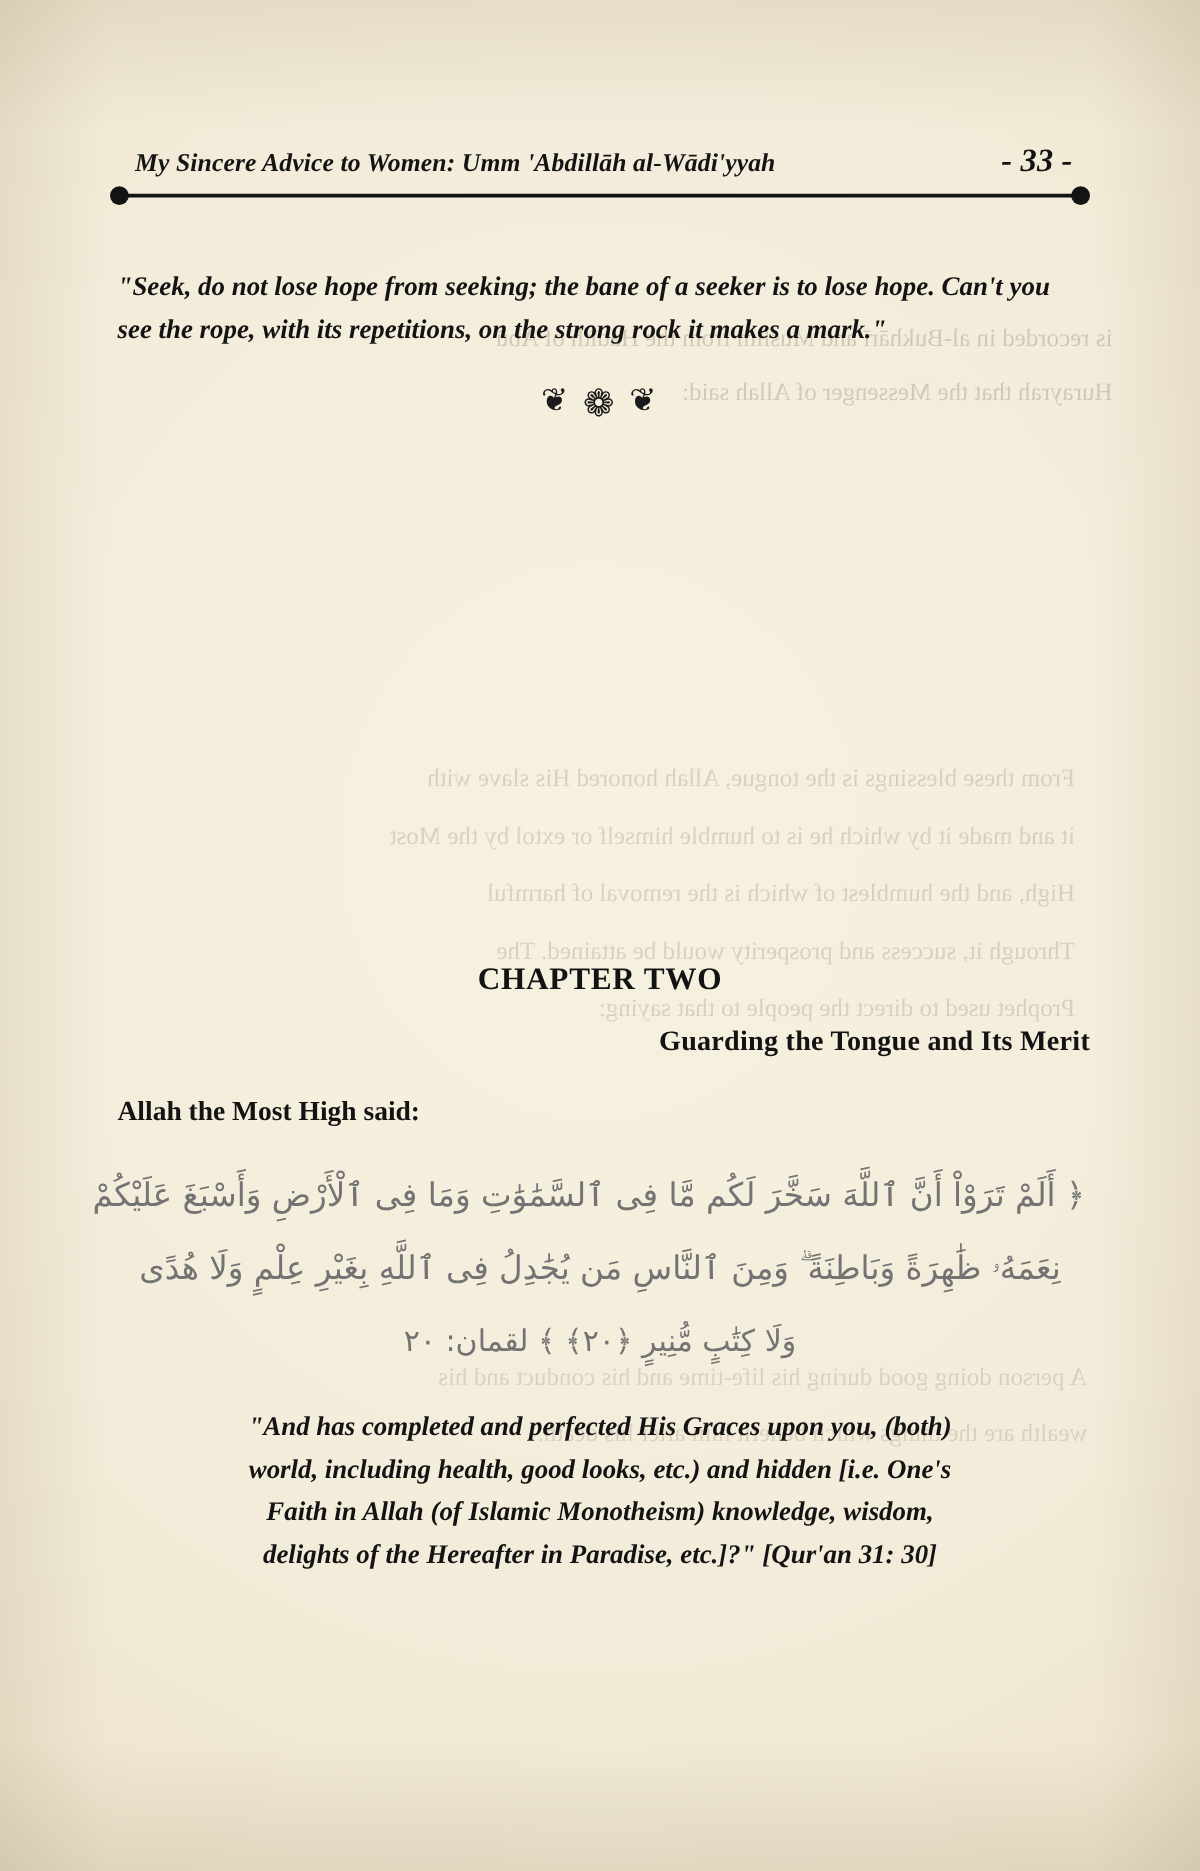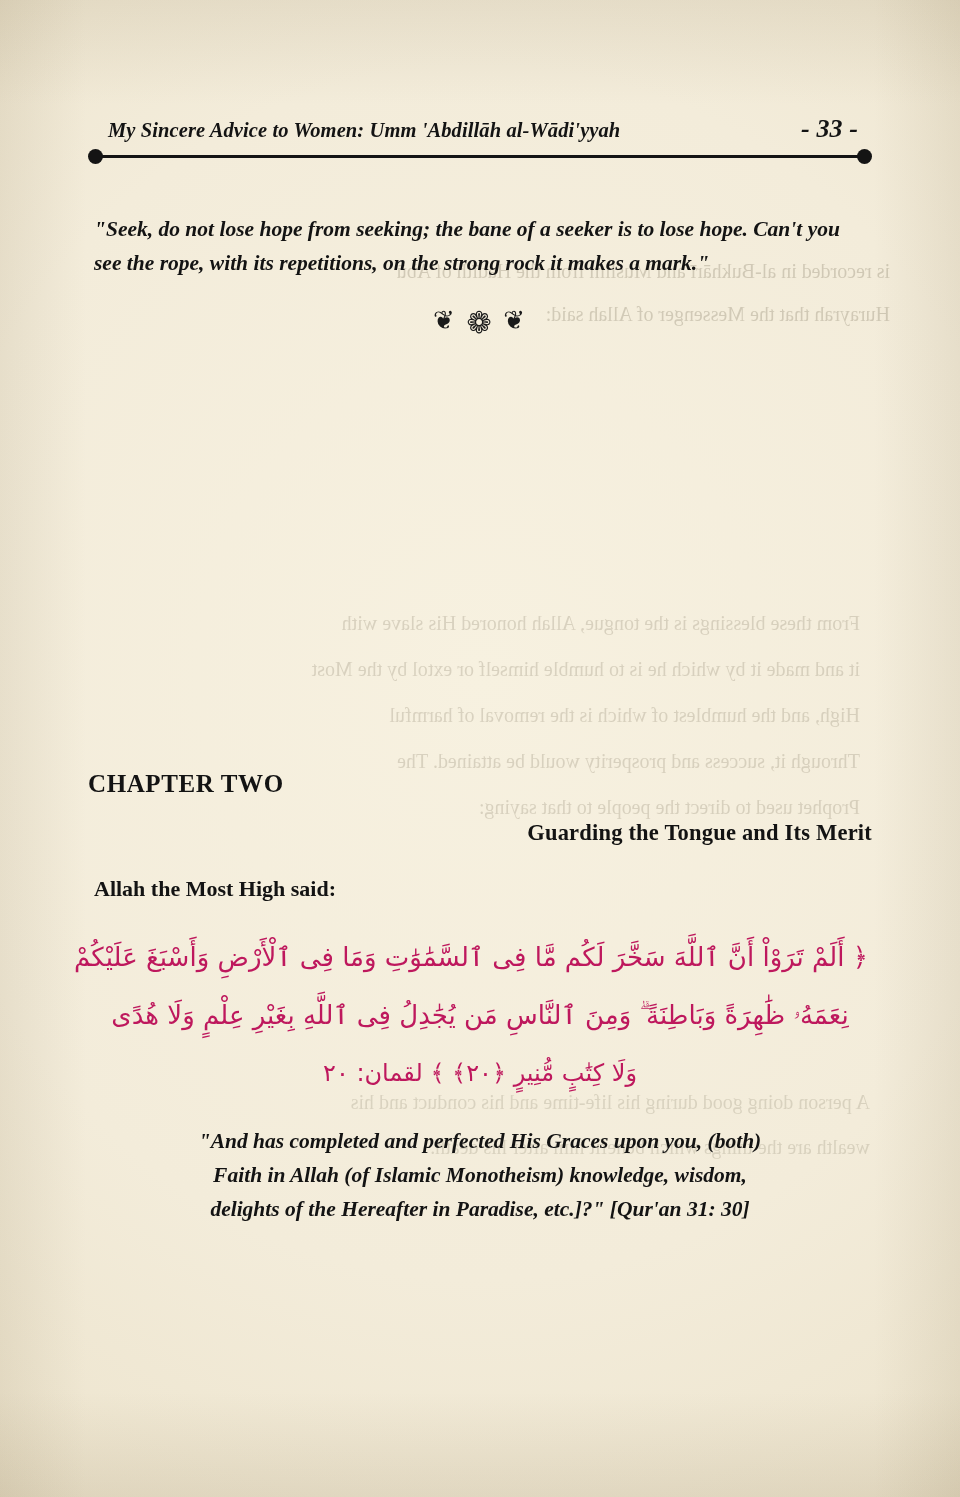--- a/index.html
+++ b/index.html
@@ -142,20 +142,21 @@
     font-size: 26px;
     vertical-align: 4px;
   }
   .ornament .orn-center {
     font-size: 30px;
   }
 
   
   .chapter-title {
     margin-top: 430px;
+    text-align: center;
     font-weight: bold;
     font-size: 25px;
     letter-spacing: 0.6px;
   }
   .chapter-sub {
     margin-top: 22px;
     text-align: right;
     font-weight: bold;
     font-size: 22.5px;
     letter-spacing: 0.2px;
@@ -169,21 +170,21 @@
   }
 
   
   .ayah {
     direction: rtl;
     text-align: center;
     font-family: "DejaVu Sans", sans-serif;
     font-size: 26px;
     line-height: 58px;
     margin-top: 26px;
-    color: #be185d;
+    color: #737373;
     padding: 0 4px;
   }
   .ayah .line {
     display: block;
     white-space: nowrap;
   }
   .ayah .line.l3 {
     font-size: 24px;
   }
 
@@ -244,17 +245,18 @@
   <div class="lead-in">Allah the Most High said:</div>
 
   <div class="ayah">
     <span class="line l1">﴿ أَلَمْ تَرَوْاْ أَنَّ ٱللَّهَ سَخَّرَ لَكُم مَّا فِى ٱلسَّمَٰوَٰتِ وَمَا فِى ٱلْأَرْضِ وَأَسْبَغَ عَلَيْكُمْ</span>
     <span class="line l2">نِعَمَهُۥ ظَٰهِرَةً وَبَاطِنَةً ۗ وَمِنَ ٱلنَّاسِ مَن يُجَٰدِلُ فِى ٱللَّهِ بِغَيْرِ عِلْمٍ وَلَا هُدًى</span>
     <span class="line l3">وَلَا كِتَٰبٍ مُّنِيرٍ ﴿٢٠﴾ ﴾ لقمان: ٢٠</span>
   </div>
 
   <div class="translation">
     <span class="tline">"And has completed and perfected His Graces upon you, (both)</span>
+    <span class="tline">world, including health, good looks, etc.) and hidden [i.e. One's</span>
     <span class="tline">Faith in Allah (of Islamic Monotheism) knowledge, wisdom,</span>
     <span class="tline">delights of the Hereafter in Paradise, etc.]?" [Qur'an 31: 30]</span>
   </div>
 
 </div>
 
 </body></html>

